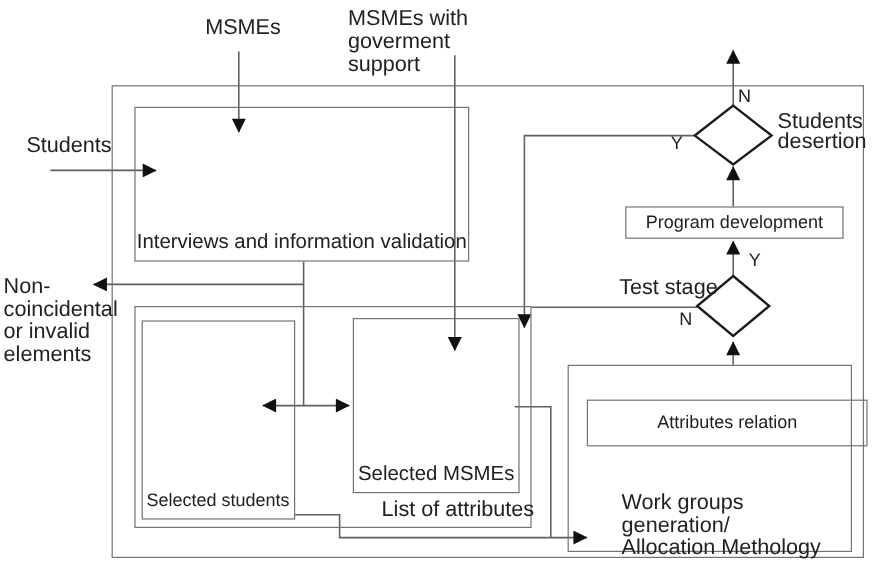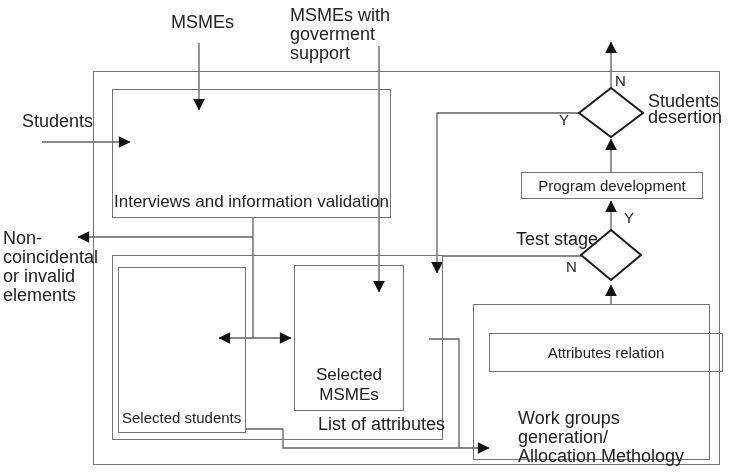--- a/index.html
+++ b/index.html
@@ -84,21 +84,21 @@
   <div class="bx" style="left:112px;top:89px;width:279px;height:129px;">
     <div class="inner-bottom-center">Interviews and information validation</div>
   </div>
 
   <div class="bx" style="left:112px;top:255px;width:331px;height:185px;"></div>
 
   <div class="bx" style="left:118px;top:267px;width:128px;height:166px;">
     <div class="inner-bottom-left">Selected students</div>
   </div>
 
-  <div class="bx" style="left:294px;top:265px;width:110px;height:146px;">
+  <div class="bx" style="left:294px;top:265px;width:139px;height:146px;">
     <div class="inner-bottom-center">Selected MSMEs</div>
   </div>
 
   <div class="bx" style="left:521px;top:172px;width:182px;height:27px;">
     <div class="inner-center">Program development</div>
   </div>
 
   <div class="bx" style="left:473px;top:304px;width:237px;height:156px;">
     <div class="lbl" style="left:44px;top:104px;">Work groups generation/
 Allocation Methology</div>

